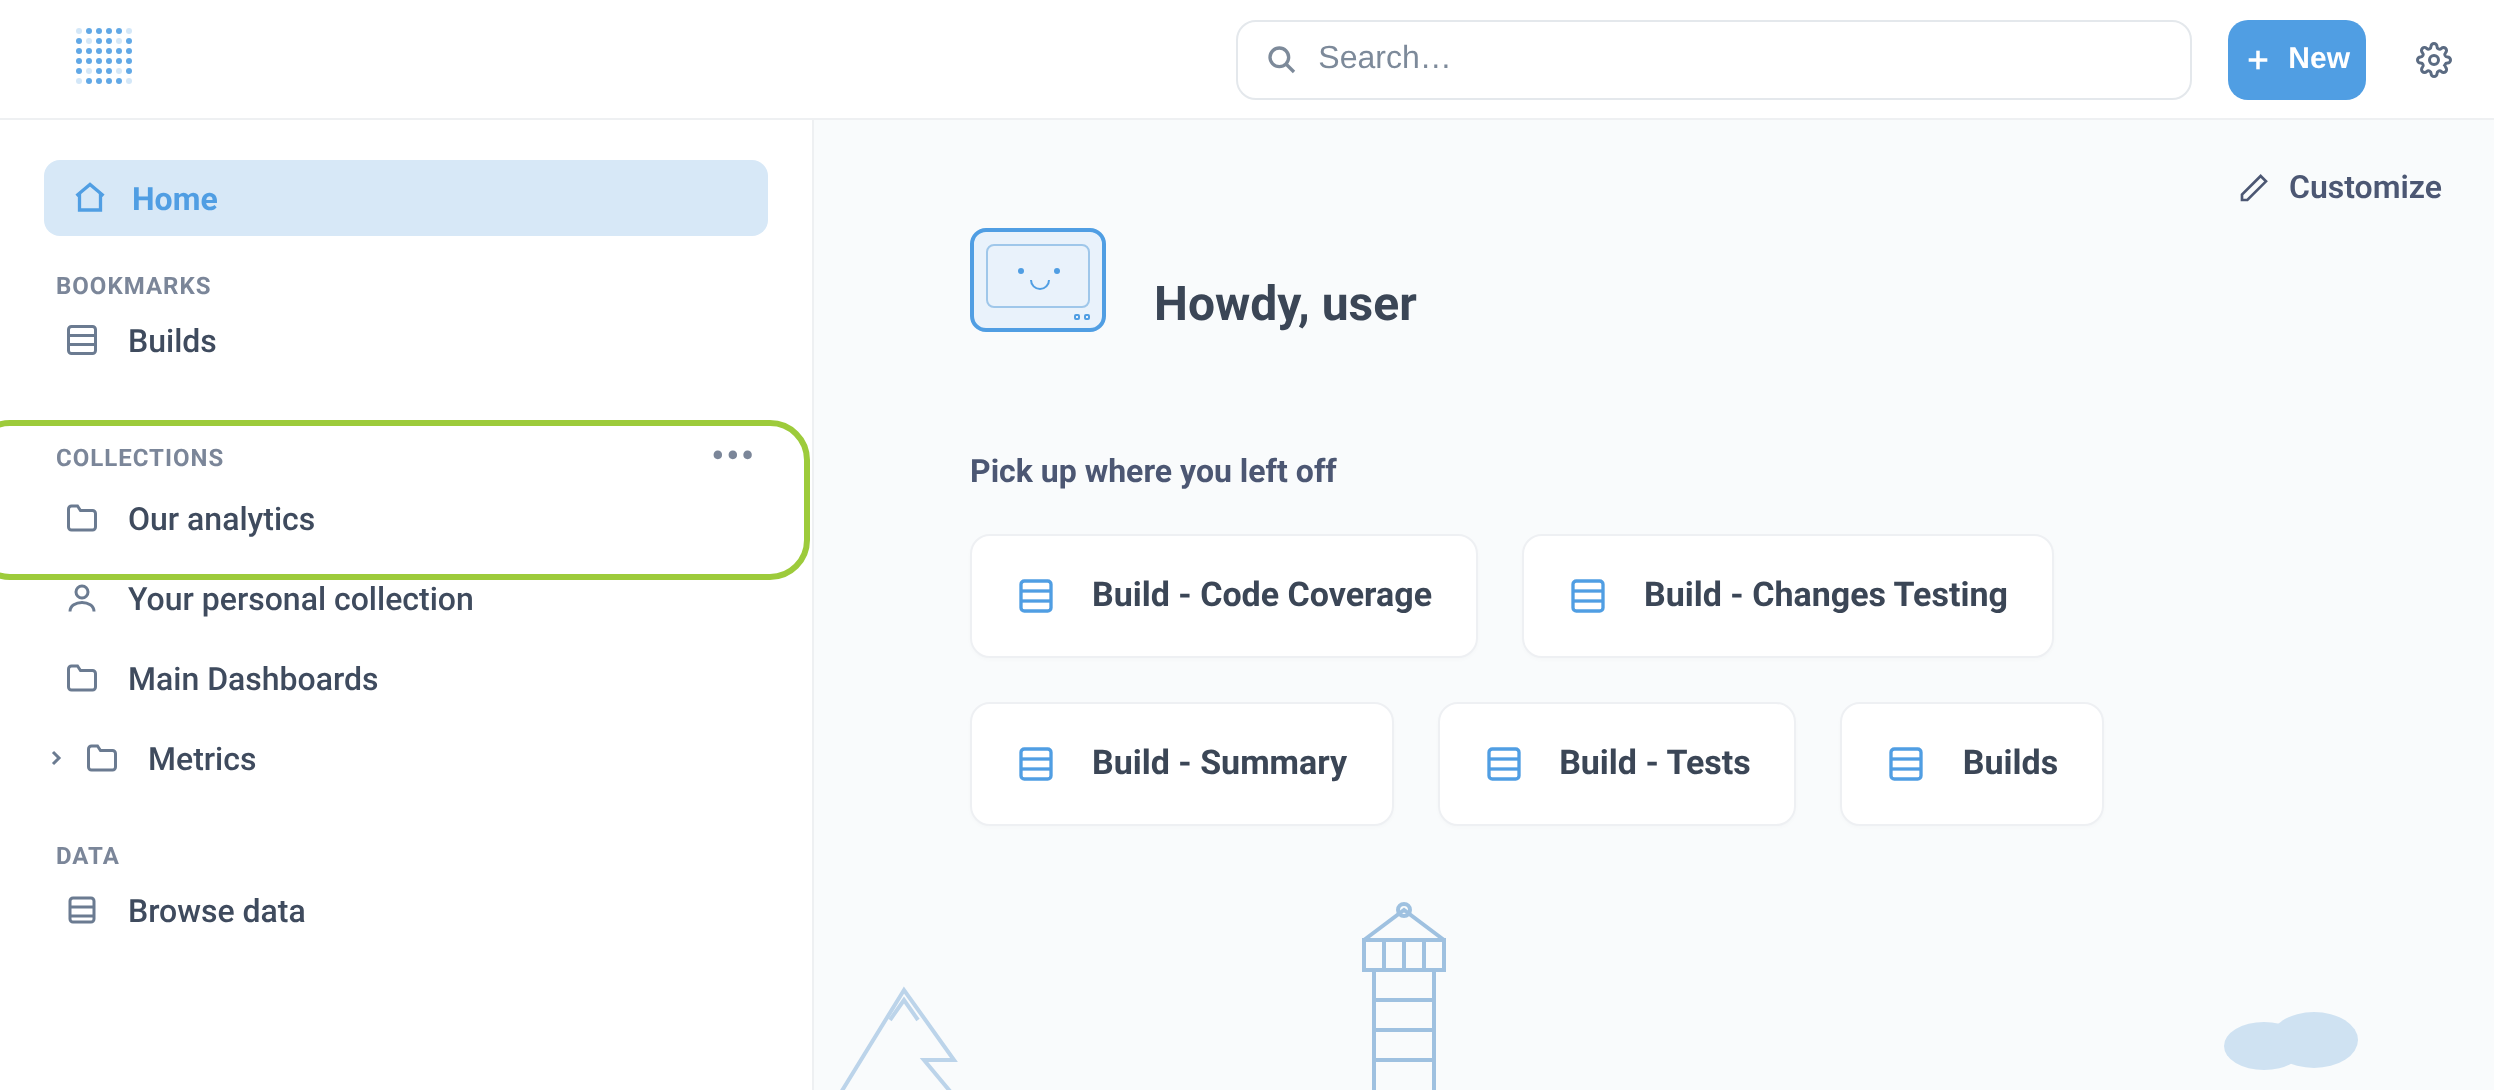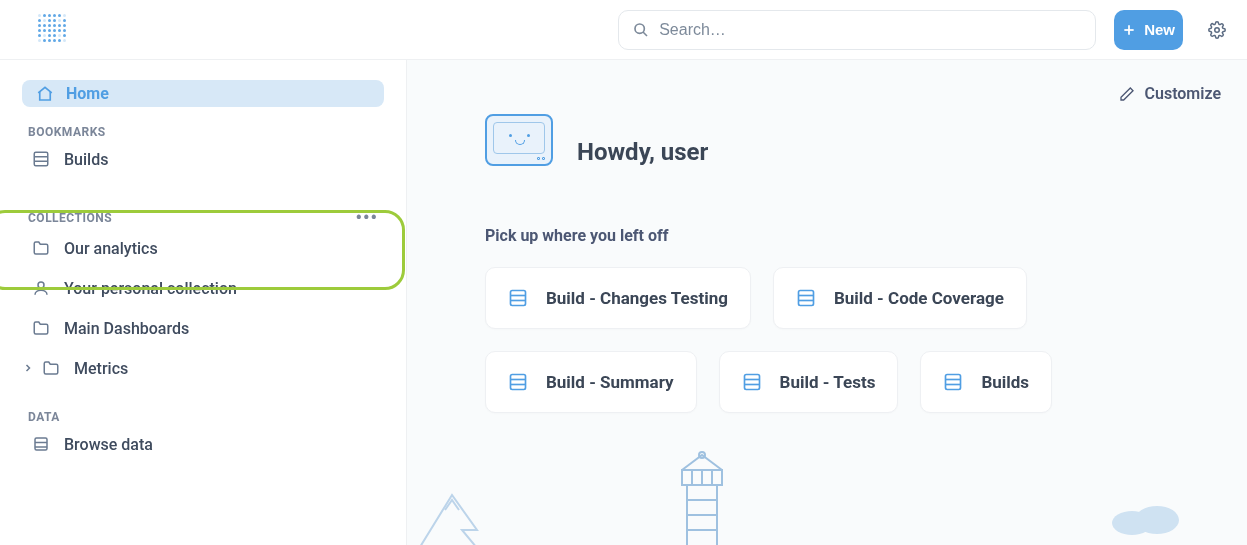--- a/index.html
+++ b/index.html
@@ -65,21 +65,21 @@
 }
 .layout { display: flex; height: calc(545px - 60px); }
 .sidebar {
   width: 407px;
   border-right: 1px solid #eef0f2;
   padding: 20px 22px 0 22px;
   position: relative;
 }
 .home-item {
   display: flex; align-items: center;
-  height: 27px;
+  height: 38px;
   background: #d7e8f7;
   border-radius: 8px;
   padding: 0 14px;
   color: #509EE3;
   font-weight: 700;
   font-size: 16px;
   cursor: pointer;
 }
 .home-item .icon { margin-right: 12px; }
 .section-label {
@@ -360,31 +360,31 @@
 
     <div class="cards">
       <div class="card">
         <span class="icon">
           <svg width="20" height="20" viewBox="0 0 24 24" fill="none" stroke="#509EE3" stroke-width="2">
               <rect x="3" y="3" width="18" height="18" rx="2"></rect>
               <line x1="3" y1="9" x2="21" y2="9"></line>
               <line x1="3" y1="15" x2="21" y2="15"></line>
             </svg>
         </span>
-        <span>Build - Changes Testing</span>
+        <span>Build - Code Coverage</span>
       </div>
       <div class="card">
         <span class="icon">
           <svg width="20" height="20" viewBox="0 0 24 24" fill="none" stroke="#509EE3" stroke-width="2">
               <rect x="3" y="3" width="18" height="18" rx="2"></rect>
               <line x1="3" y1="9" x2="21" y2="9"></line>
               <line x1="3" y1="15" x2="21" y2="15"></line>
             </svg>
         </span>
-        <span>Build - Code Coverage</span>
+        <span>Build - Changes Testing</span>
       </div>
       <div class="card">
         <span class="icon">
           <svg width="20" height="20" viewBox="0 0 24 24" fill="none" stroke="#509EE3" stroke-width="2">
               <rect x="3" y="3" width="18" height="18" rx="2"></rect>
               <line x1="3" y1="9" x2="21" y2="9"></line>
               <line x1="3" y1="15" x2="21" y2="15"></line>
             </svg>
         </span>
         <span>Build - Summary</span>

